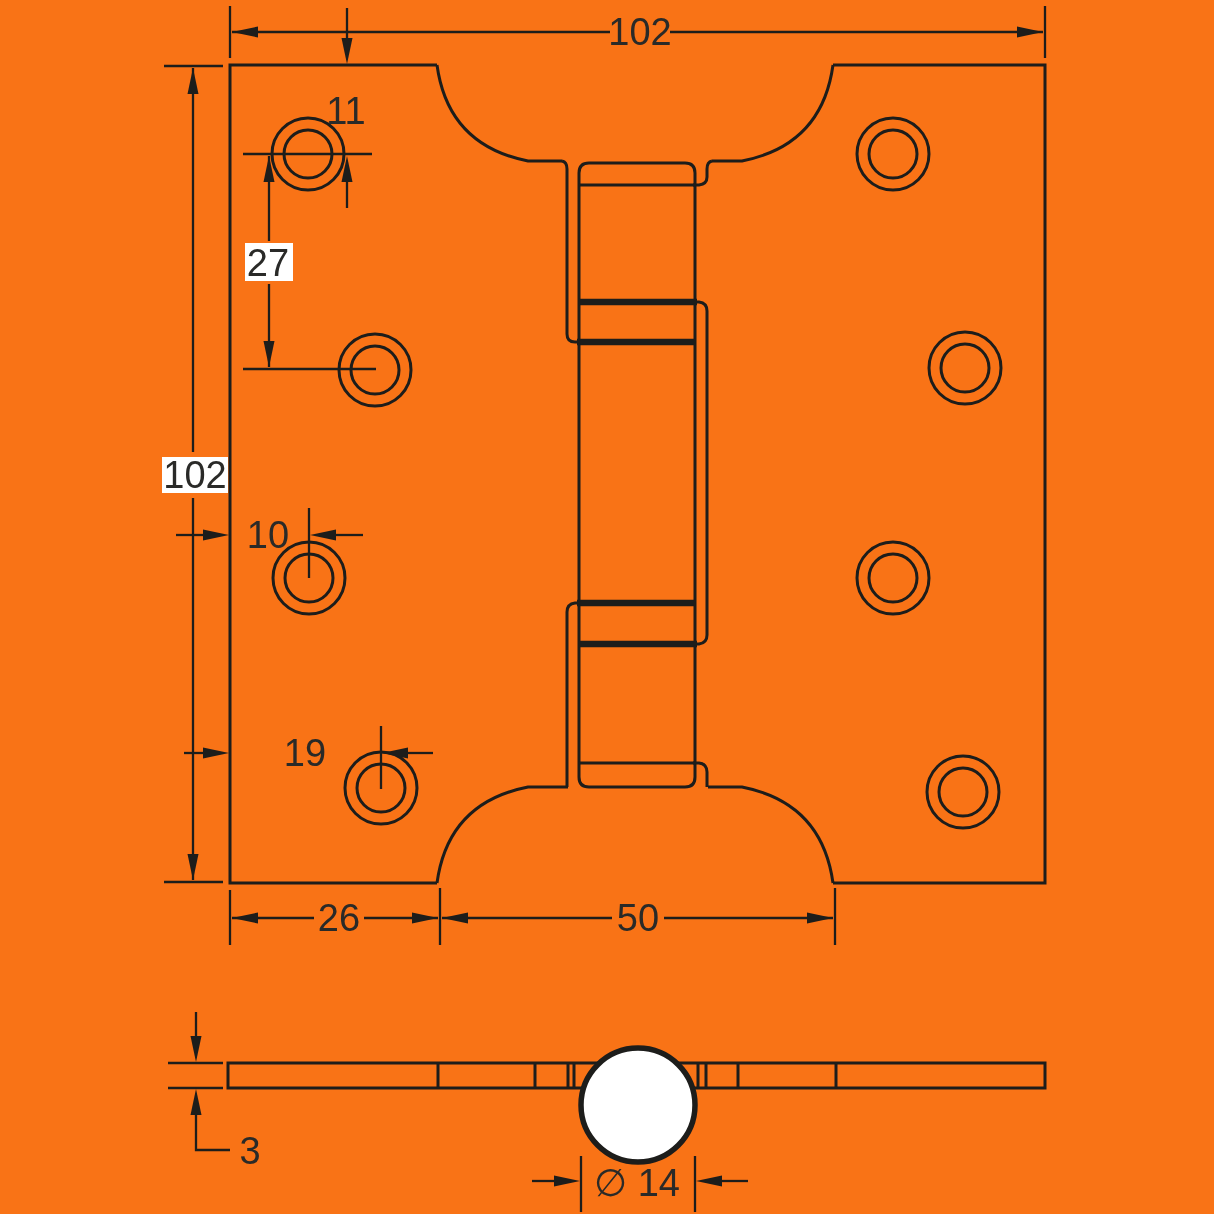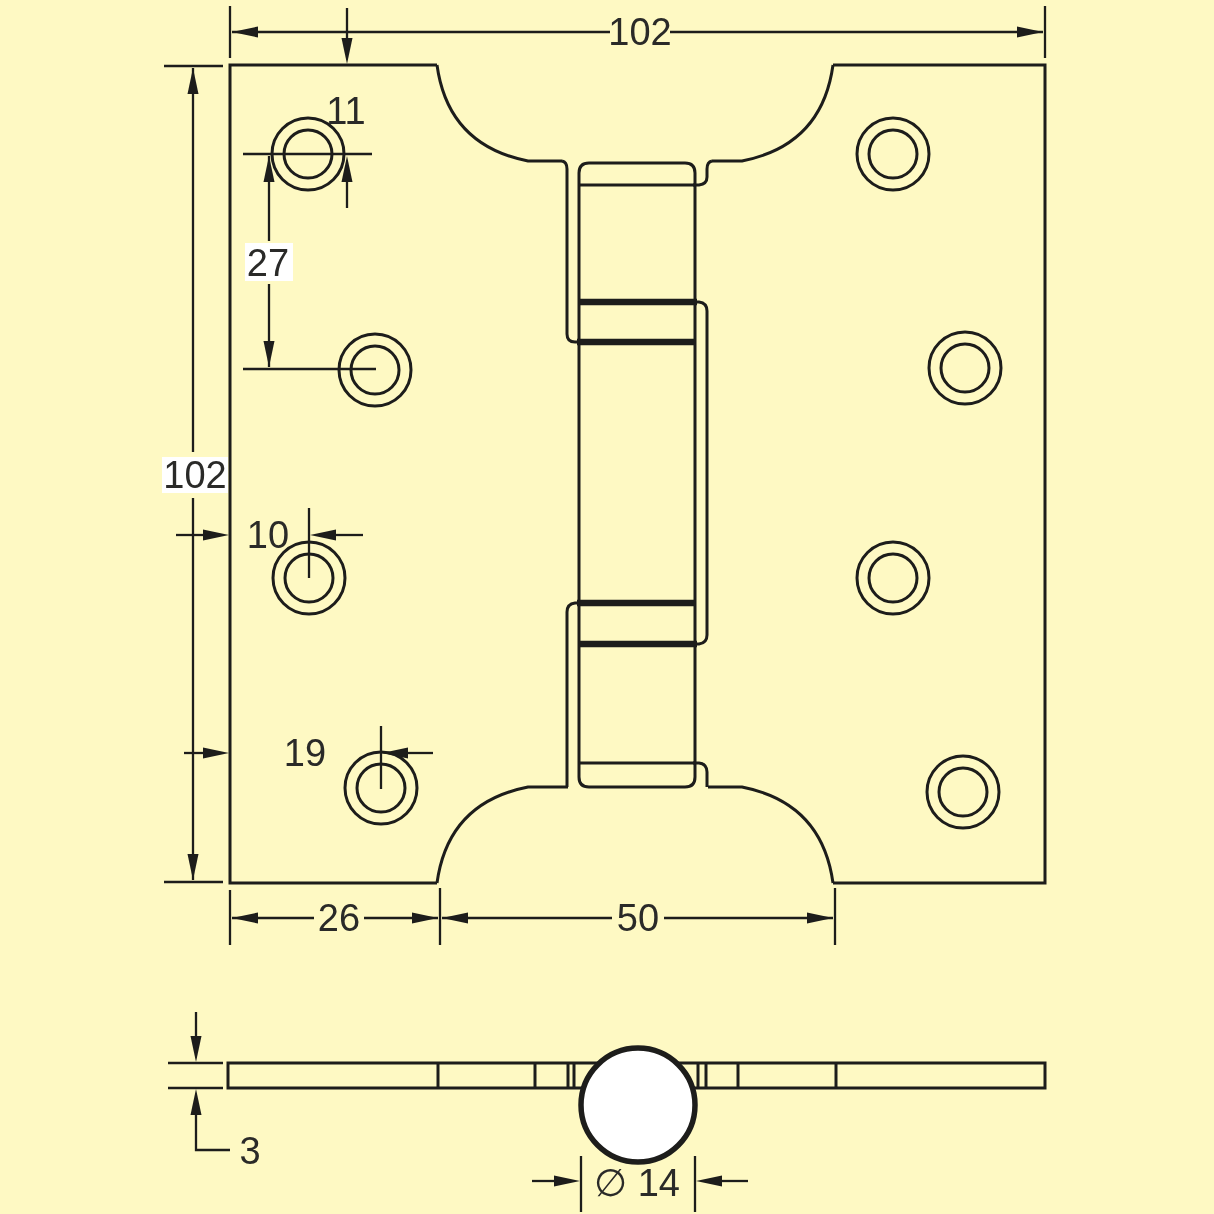--- a/index.html
+++ b/index.html
@@ -4,21 +4,21 @@
 <style>
   html, body {
     margin: 0;
     padding: 0;
     background: #ffffff;
   }
   .canvas {
     position: relative;
     width: 1214px;
     height: 1214px;
-    background: #fef9c3;
+    background: #f97316;
     overflow: hidden;
   }
   svg { display: block; }
   .outline {
     fill: none;
     stroke: #1d1d1b;
     stroke-width: 3;
   }
   .outline-thick {
     fill: none;

